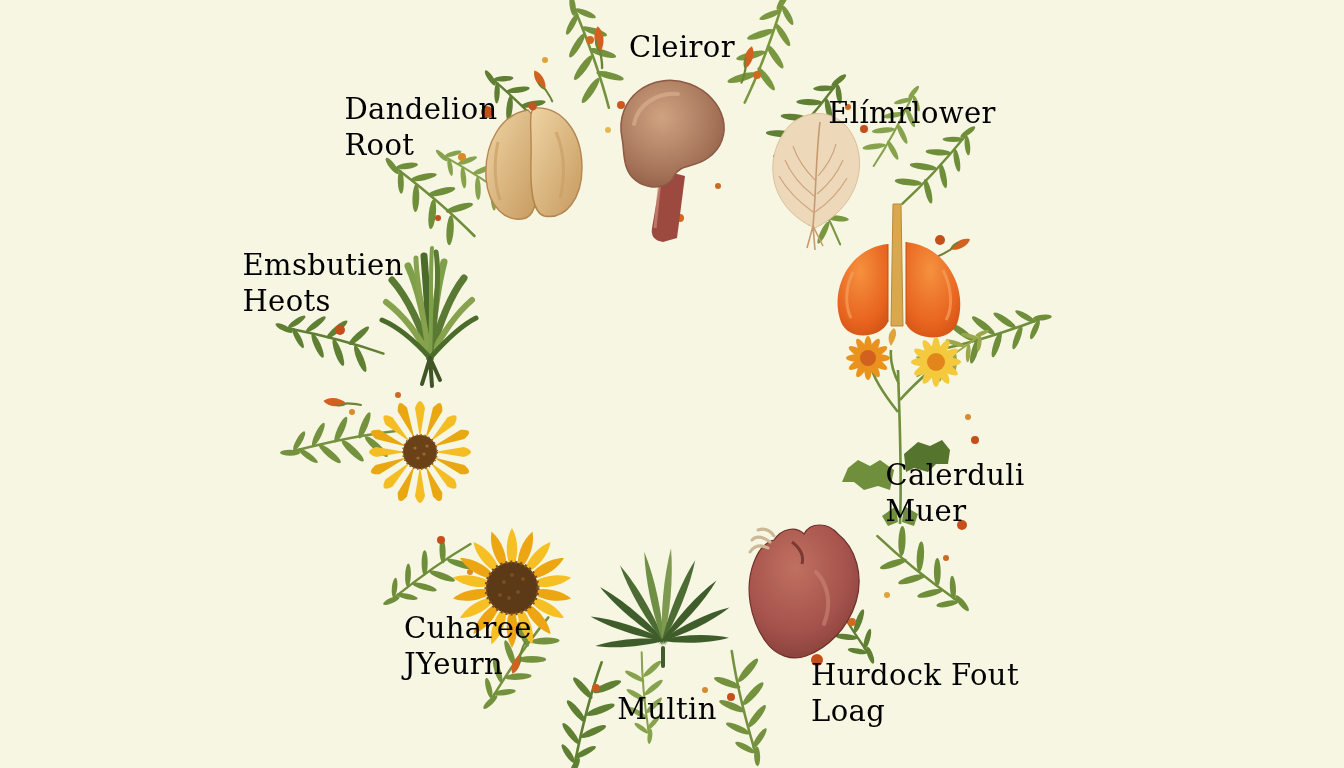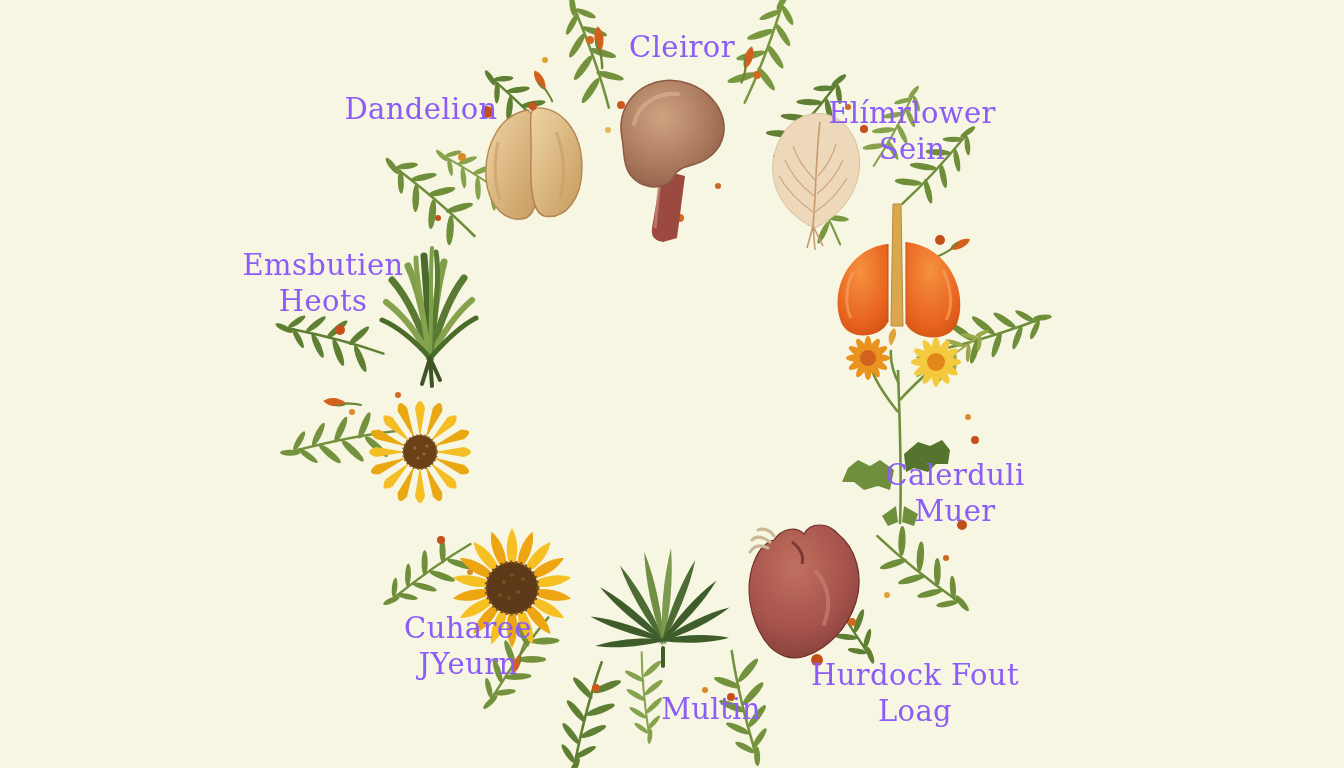--- a/index.html
+++ b/index.html
@@ -7,22 +7,21 @@
     position:relative;
     width:1344px;height:768px;
     background:#f7f6e3;
     overflow:hidden;
     font-family:"DejaVu Serif", serif;
   }
   #art{position:absolute;left:0;top:0;}
   .label{
     position:absolute;
     transform:translateX(-50%);
-    text-align:center;
-    color:#8b5cf6;
+    color:#000000;
     font-size:29px;
     line-height:1.24;
     letter-spacing:.4px;
     font-weight:500;
     white-space:nowrap;
   }
   .label span{display:block;}
   
   .sprig-stem{fill:none;stroke:currentColor;stroke-width:2.6;stroke-linecap:round;}
   .sprig-leaf{fill:currentColor;}
@@ -313,41 +312,41 @@
       <path d="M-34,-44 C-42,-48 -48,-46 -52,-40 M-32,-50 C-40,-56 -46,-56 -50,-52 M-28,-56 C-32,-62 -38,-64 -44,-62" stroke="#cbb894" stroke-width="3" fill="none" stroke-linecap="round"></path>
     </g>
   </svg>
 
   <div class="label" style="left:682px; top:30px;">
     <span>Cleiror</span>
     <span></span>
   </div>
   <div class="label" style="left:912px; top:96px;">
     <span>Elímrlower</span>
-    <span>Sein</span>
   </div>
   <div class="label" style="left:955px; top:458px;">
     <span>Calerduli</span>
     <span>Muer</span>
   </div>
   <div class="label" style="left:915px; top:636px;margin-top:22px;">
     <span>Hurdock Fout</span>
     <span>Loag</span>
   </div>
-  <div class="label" style="left:667px; top:692px;margin-left:44px;">
+  <div class="label" style="left:667px; top:692px;">
     <span>Multin</span>
     <span></span>
   </div>
   <div class="label" style="left:458px; top:611px;margin-left:10px;">
     <span>Cuharee</span>
     <span>JYeurn</span>
   </div>
   <div class="label" style="left:332px; top:458px;">
   </div>
   <div class="label" style="left:323px; top:248px;">
     <span>Emsbutien</span>
     <span>Heots</span>
   </div>
   <div class="label" style="left:421px; top:92px;">
     <span>Dandelion</span>
+    <span>Root</span>
   </div>
 
 </div>
 
 </body></html>

